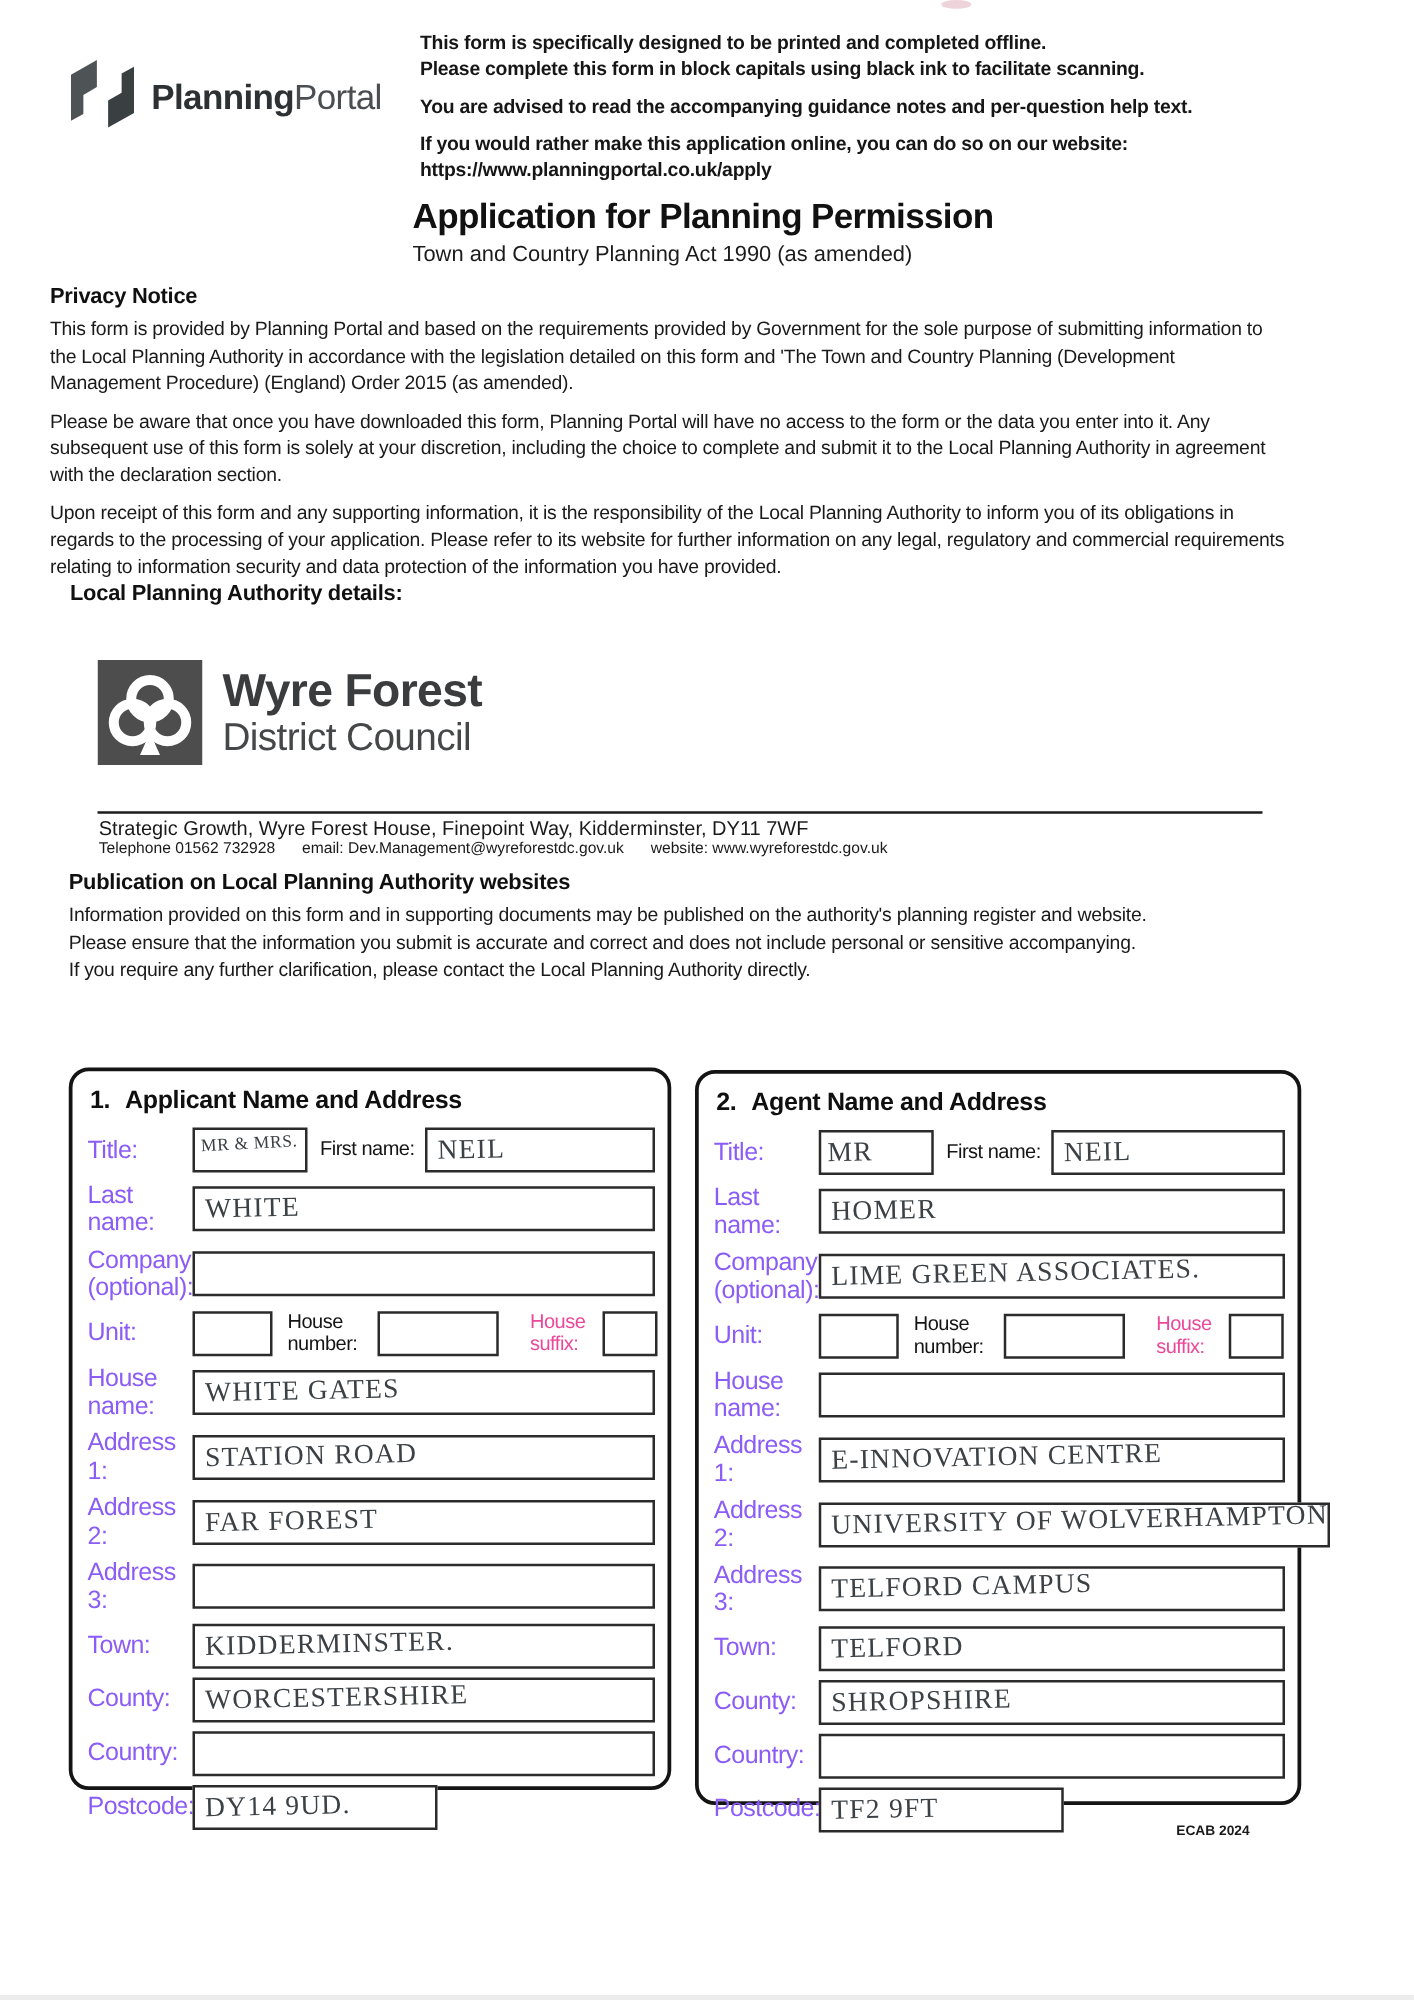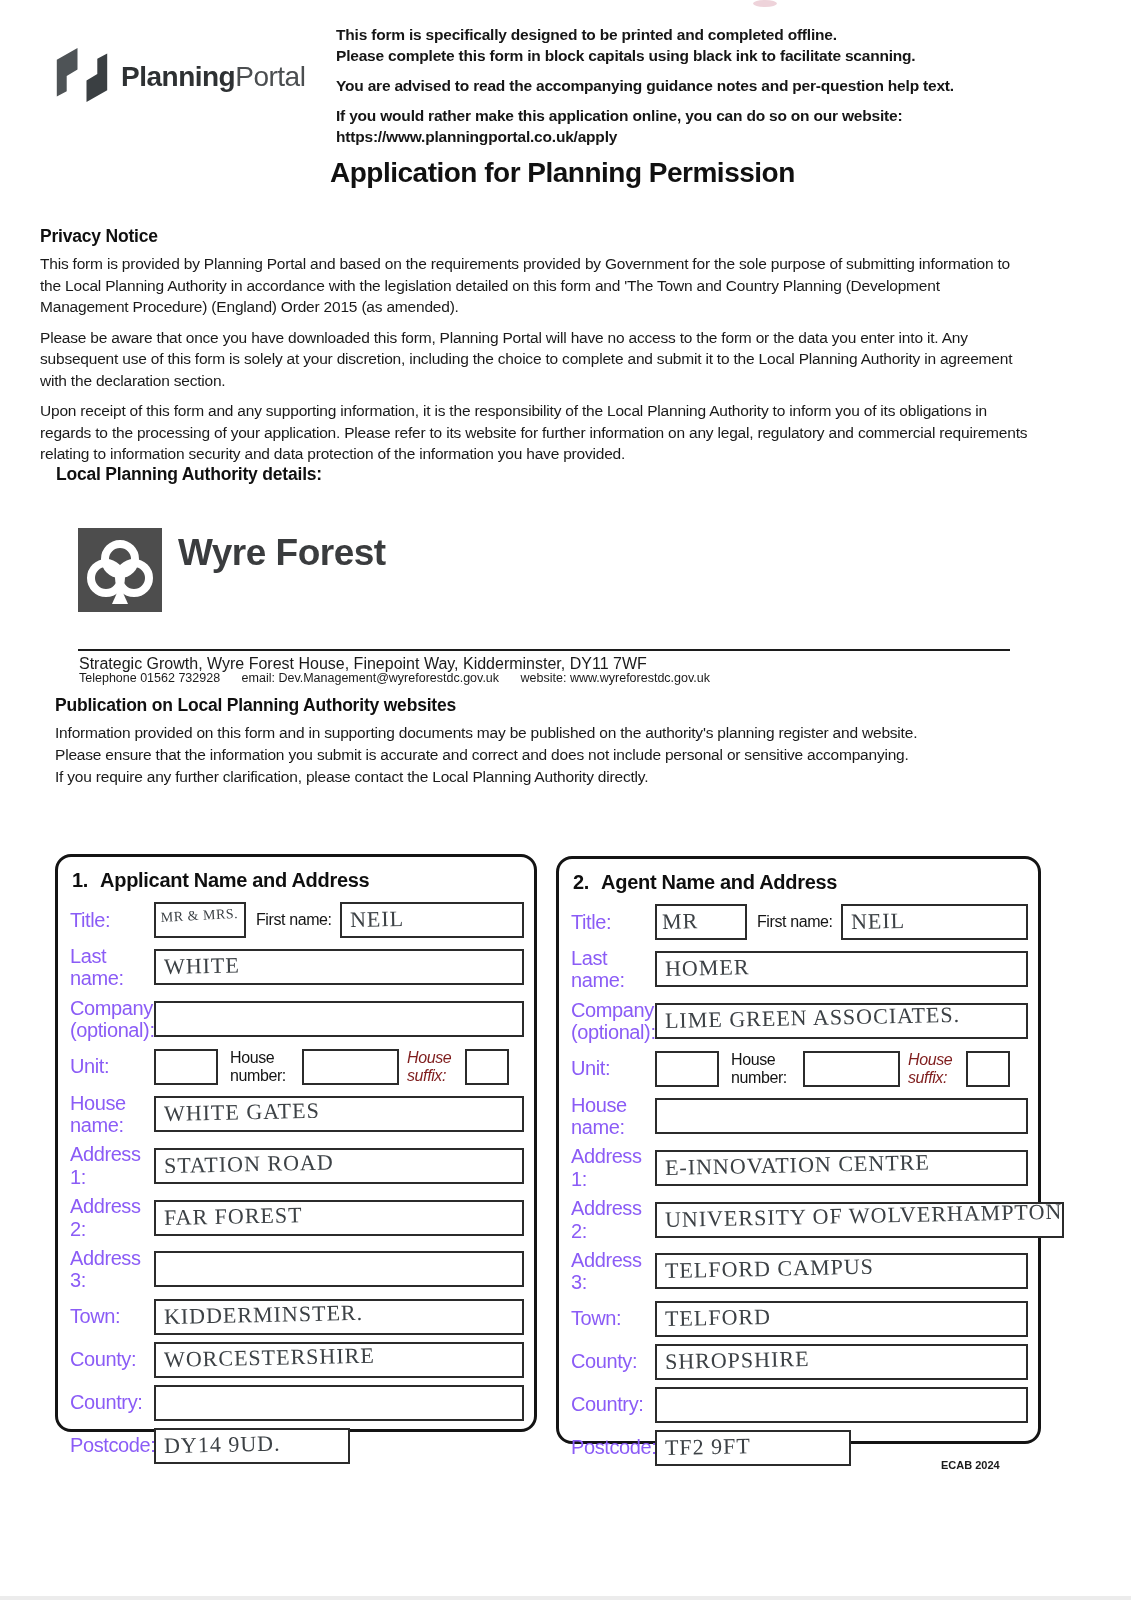--- a/index.html
+++ b/index.html
@@ -56,21 +56,21 @@
     box-sizing:border-box; padding:12px 10px 10px 12px;
   }
   .box-applicant { left:55px; top:854px; width:482px; height:578px; }
   .box-agent     { left:556px; top:856px; width:485px; height:588px; }
   .fb-heading { display:flex; font-size:20px; font-weight:700; letter-spacing:-0.3px; margin:0 0 10px 2px; color:#0f0f0f; }
   .fb-heading .num { margin-right:12px; }
   .frow { display:flex; align-items:center; margin-bottom:7px; }
   .flabel { width:84px; flex:none; font-size:20px; line-height:1.12; letter-spacing:-0.4px; padding-right:24px; box-sizing:border-box; color:#8b5cf6; }
   .flabel-inline { flex:none; font-size:16px; letter-spacing:-0.4px; padding:0 8px 0 10px; color:#141414; }
   .flabel-mid { flex:none; width:72px; margin-left:12px; font-size:16px; line-height:1.12; letter-spacing:-0.4px; color:#141414; }
-  .flabel-mid2 { flex:none; width:58px; margin-left:8px; font-size:16px; line-height:1.12; letter-spacing:-0.4px; color:#7f1d1d;font-style:italic; }
+  .flabel-mid2 { flex:none; width:58px; margin-left:25px; font-size:16px; line-height:1.12; letter-spacing:-0.4px; color:#ec4899; }
   .fbox {
     border:2px solid #2b2b2b; background:#fff; height:36px; box-sizing:border-box;
     display:flex; align-items:center; padding-left:8px; overflow:visible; position:relative;
   }
   .grow { flex:1; }
   .w-title { width:92px; flex:none; padding-left:5px; }
   .w-unit { width:64px; flex:none; }
   .w-hn { width:97px; flex:none; }
   .w-hs { width:44px; flex:none; }
   .w-pc { width:196px; flex:none; }
@@ -107,20 +107,21 @@
 <div class="abs notices">
   <p>This form is specifically designed to be printed and completed offline.
 Please complete this form in block capitals using black ink to facilitate scanning.</p>
   <p>You are advised to read the accompanying guidance notes and per-question help text.</p>
   <p>If you would rather make this application online, you can do so on our website:
 https://www.planningportal.co.uk/apply</p>
 </div>
 
 <div class="abs title-block">
   <h1>Application for Planning Permission</h1>
+  <div class="sub">Town and Country Planning Act 1990 (as amended)</div>
 </div>
 
 <div class="abs privacy">
   <div class="sec-heading">Privacy Notice</div>
   <p>This form is provided by Planning Portal and based on the requirements provided by Government for the sole purpose of submitting information to the Local Planning Authority in accordance with the legislation detailed on this form and 'The Town and Country Planning (Development Management Procedure) (England) Order 2015 (as amended).</p>
   <p>Please be aware that once you have downloaded this form, Planning Portal will have no access to the form or the data you enter into it. Any subsequent use of this form is solely at your discretion, including the choice to complete and submit it to the Local Planning Authority in agreement with the declaration section.</p>
   <p>Upon receipt of this form and any supporting information, it is the responsibility of the Local Planning Authority to inform you of its obligations in regards to the processing of your application. Please refer to its website for further information on any legal, regulatory and commercial requirements relating to information security and data protection of the information you have provided.</p>
 </div>
 
 <div class="abs sec-heading lpa-heading">Local Planning Authority details:</div>
@@ -130,20 +131,21 @@
     <svg width="84" height="84" viewBox="0 0 84 84">
       <rect x="0" y="0" width="84" height="84" fill="#4d4d4d"></rect>
       <circle cx="42" cy="31" r="15" fill="none" stroke="#ffffff" stroke-width="8"></circle>
       <circle cx="28" cy="50" r="15" fill="none" stroke="#ffffff" stroke-width="8"></circle>
       <circle cx="56" cy="50" r="15" fill="none" stroke="#ffffff" stroke-width="8"></circle>
       <path d="M42 58 L34 76 L50 76 Z" fill="#ffffff"></path>
     </svg>
   </span>
   <span class="council-names">
     <div class="council-l1">Wyre Forest</div>
+    <div class="council-l2">District Council</div>
   </span>
 </div>
 
 <div class="abs rule"></div>
 <div class="abs addr-line">Strategic Growth, Wyre Forest House, Finepoint Way, Kidderminster, DY11 7WF</div>
 <div class="abs contact-line">
   <span>Telephone 01562 732928</span>
   <span>email: Dev.Management@wyreforestdc.gov.uk</span>
   <span>website: www.wyreforestdc.gov.uk</span>
 </div>

